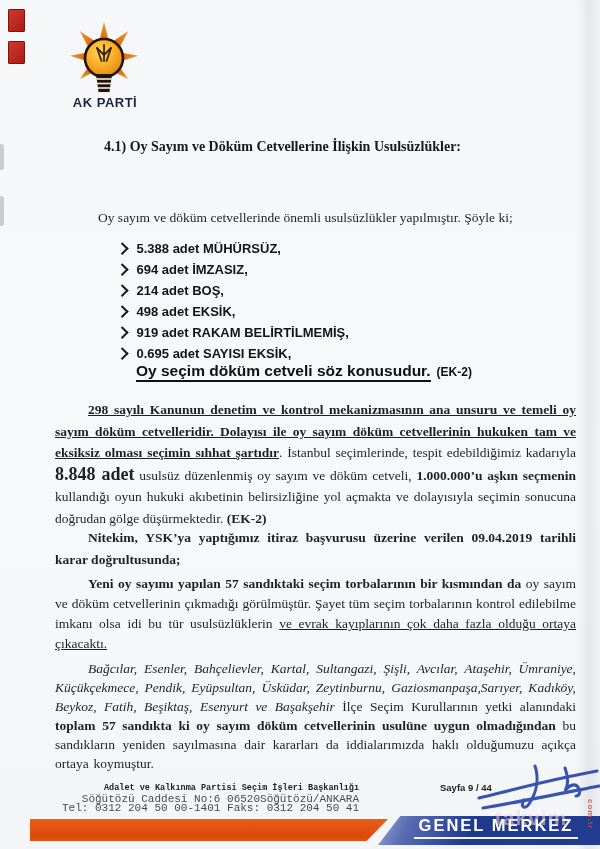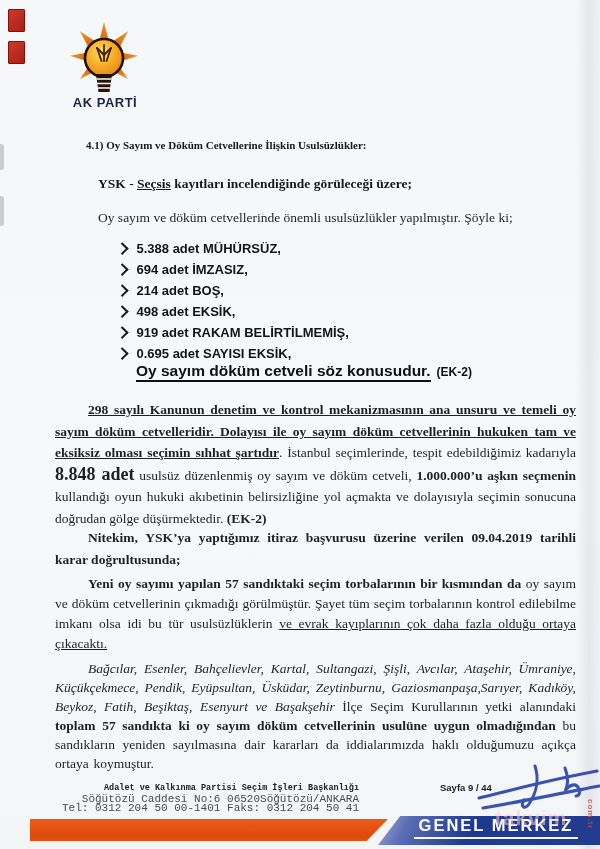--- a/index.html
+++ b/index.html
@@ -16,21 +16,21 @@
   .t1{top:144px;height:26px;} .t2{top:196px;height:30px;}
   .corner-mark{left:8px;width:15px;height:21px;background:linear-gradient(135deg,#d03a2c,#a91d14);
     border:1.5px solid #7e140e;border-radius:1px;}
   .cm1{top:9px;} .cm2{top:41px;}
   
   .logo-svg{left:44px;top:12px;}
   .logo-text{left:66px;top:95px;width:78px;text-align:center;
     font-family:"Liberation Sans",sans-serif;font-weight:bold;font-size:13px;
     letter-spacing:.5px;color:#1c2544;}
   
-  .h1{left:86px;top:139px;font-size:11px;font-weight:bold;color:#17181c;}
+  .h1{left:104px;top:139px;font-size:14px;font-weight:bold;color:#17181c;}
   .h2{left:98px;top:176px;font-size:13.5px;font-weight:bold;color:#17181c;}
   .u{text-decoration:underline;}
   .b{font-weight:bold;}
   .i{font-style:italic;}
   .intro{left:98px;top:210px;font-size:13.5px;}
   .bullets{left:118px;top:238px;font-family:"Liberation Sans",sans-serif;
     font-size:13px;font-weight:bold;color:#141416;}
   .b-row{height:21px;display:flex;align-items:center;text-align:right;}
   .chev{display:inline-block;width:6.5px;height:6.5px;margin:0 10px 0 0;
     border-top:2.2px solid #1a1a1c;border-right:2.2px solid #1a1a1c;
@@ -111,23 +111,20 @@
     <path d="M52 62 L68 62 L65.5 80 L54.5 80 Z" fill="#241309"></path>
     <g stroke="#f3efe9" stroke-width="1.6">
       <line x1="52.5" y1="67" x2="67.5" y2="67"></line>
       <line x1="53" y1="71.5" x2="67" y2="71.5"></line>
       <line x1="53.6" y1="76" x2="66.4" y2="76"></line>
     </g>
   </svg>
   <div class="abs logo-text">AK PARTİ</div>
 
   <div class="abs h1">4.1) Oy Sayım ve Döküm Cetvellerine İlişkin Usulsüzlükler:</div>
-  <div class="abs h2">
-    <span>YSK - </span><span class="u">Seçsis</span><span> kayıtları incelendiğinde görüleceği üzere;</span>
-  </div>
   <div class="abs intro">Oy sayım ve döküm cetvellerinde önemli usulsüzlükler yapılmıştır. Şöyle ki;</div>
 
   <div class="abs bullets">
     <div class="b-row">
       <span class="chev"></span>
       <span>5.388 adet MÜHÜRSÜZ,</span>
     </div>
     <div class="b-row">
       <span class="chev"></span>
       <span>694 adet İMZASIZ,</span>
@@ -144,21 +141,21 @@
       <span class="chev"></span>
       <span>919 adet RAKAM BELİRTİLMEMİŞ,</span>
     </div>
     <div class="b-row">
       <span class="chev"></span>
       <span>0.695 adet SAYISI EKSİK,</span>
     </div>
   </div>
 
   <div class="abs conclusion">
-    <span class="conc-main">Oy sayım döküm cetveli söz konusudur.</span><span class="conc-ref">(EK-2)</span>
+    <span class="conc-main">Oy seçim döküm cetveli söz konusudur.</span><span class="conc-ref">(EK-2)</span>
   </div>
 
   <div class="abs para p298">
     <span class="b u">298 sayılı Kanunun denetim ve kontrol mekanizmasının ana unsuru ve temeli oy sayım döküm cetvelleridir.  Dolayısı ile oy sayım döküm cetvellerinin hukuken tam ve eksiksiz olması seçimin sıhhat şartıdır</span><span>. İstanbul seçimlerinde, tespit edebildiğimiz kadarıyla </span><span class="big b">8.848 adet</span><span> usulsüz düzenlenmiş oy sayım ve döküm cetveli, </span><span class="b">1.000.000’u aşkın seçmenin</span><span> kullandığı oyun hukuki akıbetinin belirsizliğine yol açmakta ve dolayısıyla seçimin sonucuna doğrudan gölge düşürmektedir. </span><span class="b">(EK-2)</span>
   </div>
 
   <div class="abs para pnit">Nitekim, YSK’ya yaptığımız itiraz başvurusu üzerine verilen 09.04.2019 tarihli karar doğrultusunda;</div>
 
   <div class="abs para pyeni">
     <span class="b">Yeni oy sayımı yapılan 57 sandıktaki seçim torbalarının bir kısmından da</span><span> oy sayım ve döküm cetvellerinin çıkmadığı görülmüştür. Şayet tüm seçim torbalarının kontrol edilebilme imkanı olsa idi bu tür usulsüzlüklerin </span><span class="u">ve evrak kayıplarının çok daha fazla olduğu ortaya çıkacaktı.</span>

